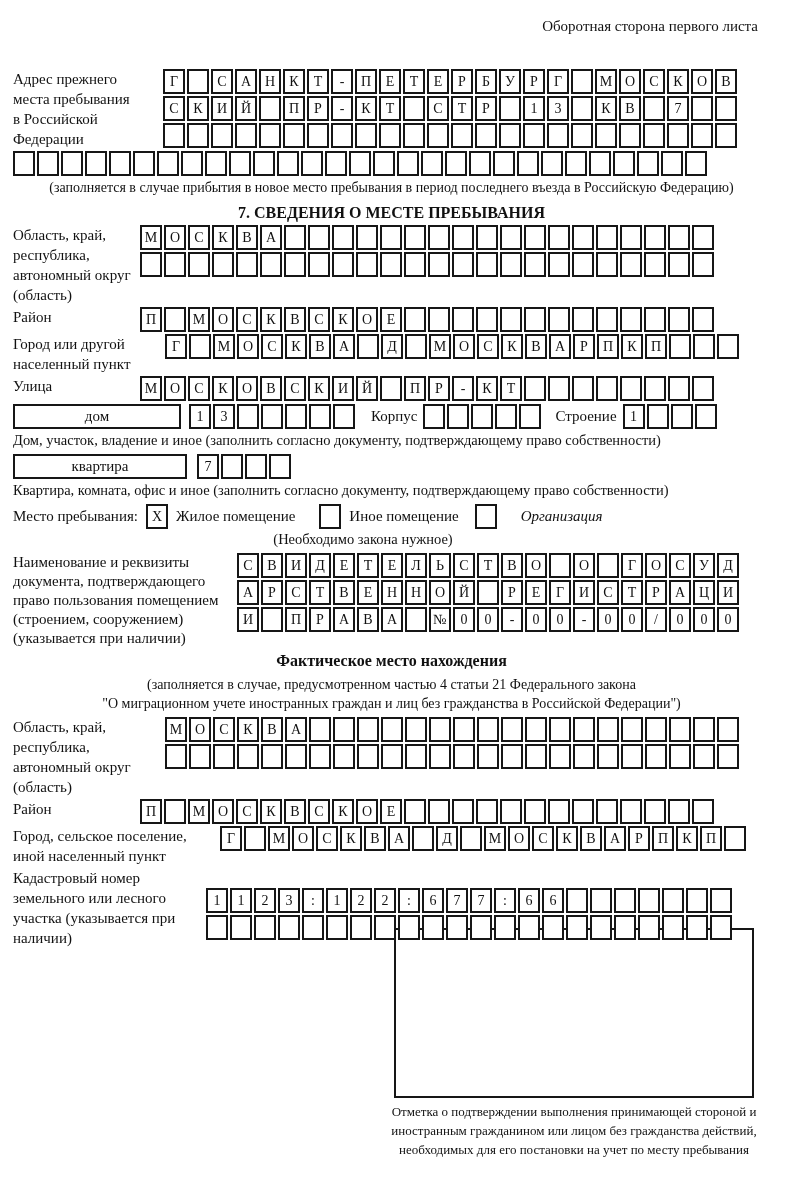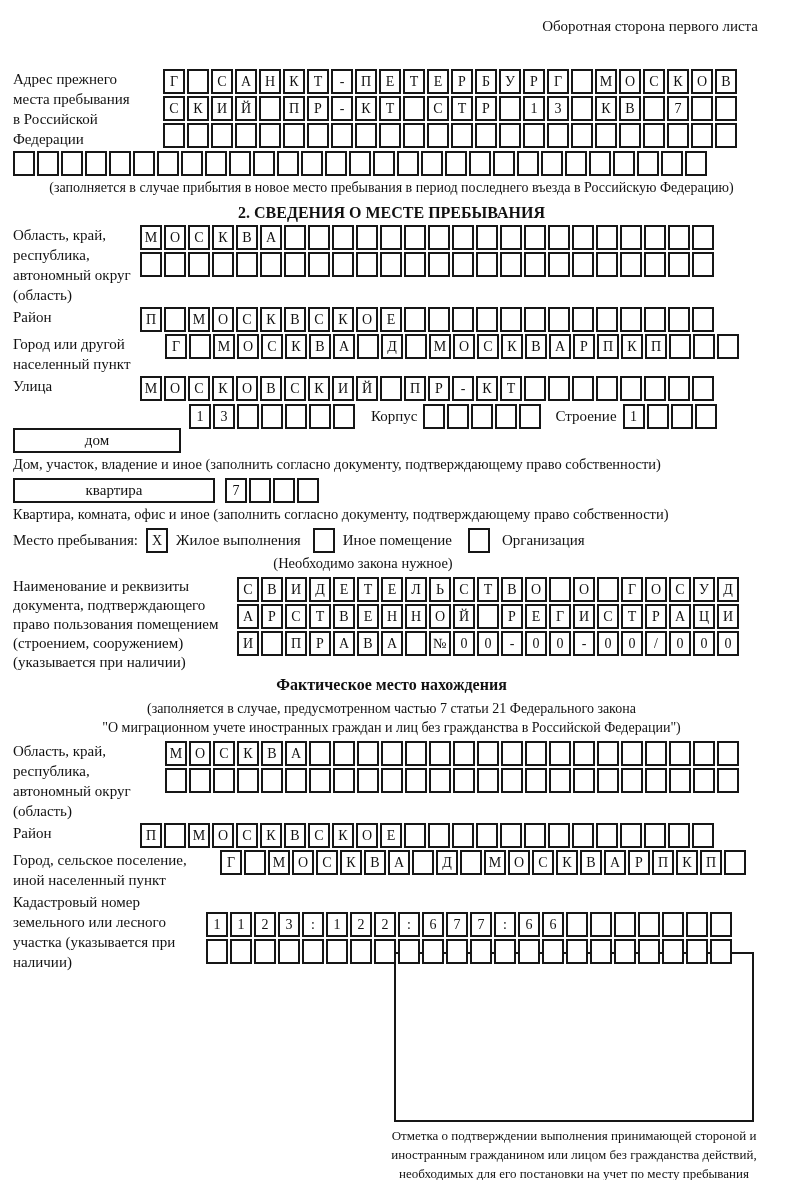--- a/index.html
+++ b/index.html
@@ -47,21 +47,21 @@
   .h2{font-size:16px;font-weight:bold;text-align:center;margin-top:5px;line-height:21px;}
   .h3{font-size:16px;font-weight:bold;text-align:center;margin-top:3px;line-height:20px;}
   .widebox{
     box-sizing:border-box;height:25px;border:2px solid #161616;
     display:flex;align-items:center;justify-content:center;
     font-size:15px;flex-shrink:0;background:#ffffff;
   }
   .inline-lbl{font-size:15px;line-height:25px;white-space:nowrap;flex-shrink:0;}
   .flexline{display:flex;align-items:flex-start;}
   .ml4{margin-left:4px;} .ml6{margin-left:6px;} .ml8{margin-left:8px;}
-  .ml10{margin-left:10px;} .ml12{margin-left:12px;} .ml14{margin-left:14px;} .ml16{margin-left:16px;}
+  .ml10{margin-left:10px;} .ml12{margin-left:24px;font-style:italic;} .ml14{margin-left:14px;} .ml16{margin-left:16px;}
   .mt4{margin-top:4px;}
   .choose-note{width:420px;margin-left:140px;text-align:center;font-size:14.5px;margin-top:1px;line-height:19px;}
   .kad-rows{margin-top:20px;}
   .stamp-wrap{
     width:392px;
     margin-left:auto;margin-right:0;
     margin-top:-20px;
   }
   .stamp-box{
     box-sizing:border-box;
@@ -188,21 +188,21 @@
       <span class="cell"></span>
       <span class="cell"></span>
       <span class="cell"></span>
       <span class="cell"></span>
       <span class="cell"></span>
       <span class="cell"></span>
       <span class="cell"></span>
     </div>
   <div class="caption">(заполняется в случае прибытия в новое место пребывания в период последнего въезда в Российскую Федерацию)</div>
 
-  <div class="h2">2. СВЕДЕНИЯ О МЕСТЕ ПРЕБЫВАНИЯ</div>
+  <div class="h2">7. СВЕДЕНИЯ О МЕСТЕ ПРЕБЫВАНИЯ</div>
 
   <div class="rb">
     <div class="lbl w127">Область, край, республика, автономный округ (область)</div>
     <div class="rows">
       <div class="boxrow">
           <span class="cell">М</span>
           <span class="cell">О</span>
           <span class="cell">С</span>
           <span class="cell">К</span>
           <span class="cell">В</span>
@@ -339,21 +339,21 @@
         <span class="cell"></span>
         <span class="cell"></span>
         <span class="cell"></span>
         <span class="cell"></span>
         <span class="cell"></span>
         <span class="cell"></span>
       </div>
   </div>
 
   <div class="flexline" style="margin-top:3px;">
-    <div class="widebox" style="width:168px;margin-top:24px;">дом</div>
+    <div class="widebox" style="width:168px;">дом</div>
     <div class="boxrow ml8">
         <span class="cell">1</span>
         <span class="cell">3</span>
         <span class="cell"></span>
         <span class="cell"></span>
         <span class="cell"></span>
         <span class="cell"></span>
         <span class="cell"></span>
       </div>
     <span class="inline-lbl ml16">Корпус</span>
@@ -368,34 +368,34 @@
     <div class="boxrow ml6">
         <span class="cell">1</span>
         <span class="cell"></span>
         <span class="cell"></span>
         <span class="cell"></span>
       </div>
   </div>
   <div class="caption-left">Дом, участок, владение и иное (заполнить согласно документу, подтверждающему право собственности)</div>
 
   <div class="flexline mt4">
-    <div class="widebox" style="width:202px;">квартира</div>
+    <div class="widebox" style="width:174px;">квартира</div>
     <div class="boxrow ml10">
         <span class="cell">7</span>
         <span class="cell"></span>
         <span class="cell"></span>
         <span class="cell"></span>
       </div>
   </div>
   <div class="caption-left">Квартира, комната, офис и иное (заполнить согласно документу, подтверждающему право собственности)</div>
 
   <div class="flexline mt4">
     <span class="inline-lbl">Место пребывания:</span>
     <span class="cell ml8">X</span>
-    <span class="inline-lbl ml8">Жилое выполнения</span>
+    <span class="inline-lbl ml8">Жилое помещение</span>
     <span class="cell ml12"></span>
     <span class="inline-lbl ml8">Иное помещение</span>
     <span class="cell ml16"></span>
     <span class="inline-lbl ml12">Организация</span>
   </div>
   <div class="choose-note">(Необходимо закона нужное)</div>
 
   <div class="rb mt4">
     <div class="lbl w218">Наименование и реквизиты документа, подтверждающего право пользования помещением (строением, сооружением) (указывается при наличии)</div>
     <div class="rows ml6">
@@ -465,21 +465,21 @@
           <span class="cell">0</span>
           <span class="cell">/</span>
           <span class="cell">0</span>
           <span class="cell">0</span>
           <span class="cell">0</span>
         </div>
     </div>
   </div>
 
   <div class="h3">Фактическое место нахождения</div>
-  <div class="caption" style="margin-top:4px;">(заполняется в случае, предусмотренном частью 7 статьи 21 Федерального закона</div>
+  <div class="caption" style="margin-top:4px;">(заполняется в случае, предусмотренном частью 4 статьи 21 Федерального закона</div>
   <div class="caption" style="margin-top:0;">"О миграционном учете иностранных граждан и лиц без гражданства в Российской Федерации")</div>
 
   <div class="rb mt4">
     <div class="lbl w152">Область, край, республика, автономный округ (область)</div>
     <div class="rows">
       <div class="boxrow">
           <span class="cell">М</span>
           <span class="cell">О</span>
           <span class="cell">С</span>
           <span class="cell">К</span>

